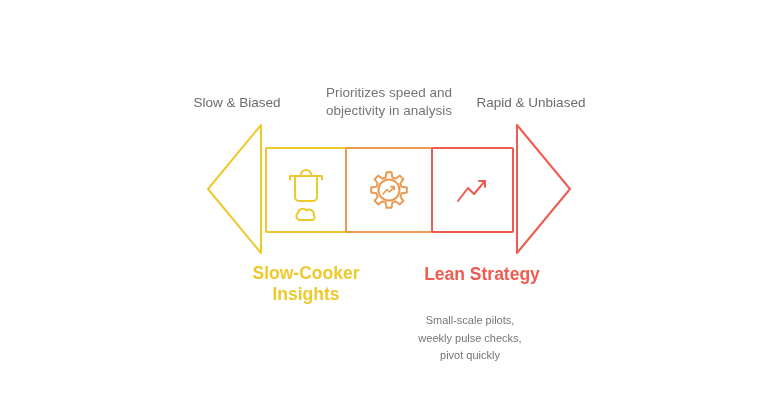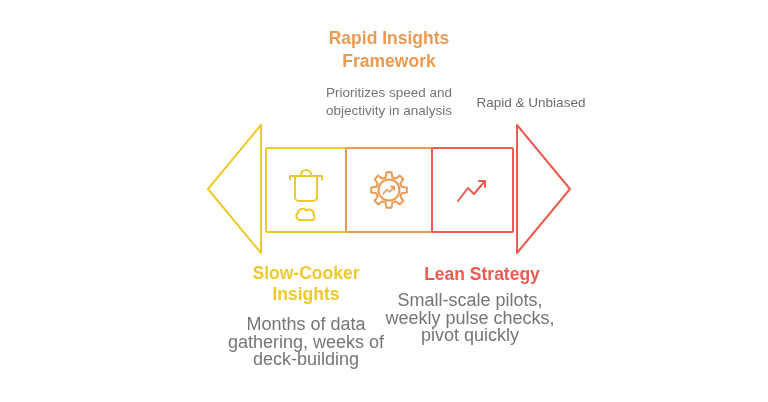--- a/index.html
+++ b/index.html
@@ -9,42 +9,41 @@
   }
   .txt{position:absolute;text-align:center;white-space:pre-line;}
   .title{left:289px;top:27px;width:200px;font-size:17.5px;line-height:23px;font-weight:600;color:var(--c-orange);}
   .subtitle{left:289px;top:84px;width:200px;font-size:13.5px;line-height:17.5px;color:var(--c-description_gray);}
   .side-label{top:95px;width:200px;font-size:13.5px;color:var(--c-label_gray);}
   .side-label.left{left:137px;}
   .side-label.right{left:431px;}
   .heading{font-size:17.5px;line-height:21px;font-weight:600;}
   .heading-slow{left:206px;top:263px;width:200px;color:var(--c-yellow);}
   .heading-lean{left:382px;top:264px;width:200px;color:var(--c-red);}
-  .desc{font-size:18px;line-height:17.5px;color:var(--c-description_gray);}
+  .desc{font-size:11px;line-height:17.5px;color:var(--c-description_gray);margin-top:20px;}
   .desc-slow{left:206px;top:316px;width:200px;}
   .desc-lean{left:370px;top:292px;width:200px;}
   .arrow-svg{position:absolute;left:200px;top:118px;}
   .shape{fill:none;stroke-width:2;stroke-linejoin:round;stroke-linecap:round;}
   .box{fill:#ffffff;}
   .stroke-yellow{stroke:var(--c-yellow);}
   .stroke-orange{stroke:var(--c-orange);}
   .stroke-red{stroke:var(--c-red);}
   .icon-stroke{fill:none;stroke-width:2;stroke-linejoin:round;stroke-linecap:round;}
   .thin{stroke-width:1.6;}
 </style>
 </head>
 <body>
 
 <div class="canvas">
 
-  <div class="txt title">Rapid Insights
-Framework</div>
   <div class="txt subtitle">Prioritizes speed and
 objectivity in analysis</div>
 
+  <div class="txt side-label left">Slow &amp; Biased</div>
   <div class="txt side-label right">Rapid &amp; Unbiased</div>
 
   <svg class="arrow-svg" width="380" height="142" viewBox="0 0 380 142" xmlns="http://www.w3.org/2000/svg">
 
     <path class="shape stroke-yellow" d="M61 7 L61 135 L8 71 Z"></path>
     <path class="shape stroke-red" d="M317 7 L317 135 L370 71 Z"></path>
 
     <rect class="shape box stroke-yellow" x="66" y="30" width="80" height="84" rx="1"></rect>
     <rect class="shape box stroke-orange" x="146" y="30" width="86" height="84" rx="1"></rect>
     <rect class="shape box stroke-red" x="232" y="30" width="81" height="84" rx="1"></rect>
@@ -69,22 +68,19 @@
       <path class="icon-stroke thin stroke-orange" d="M-6 4 L-2 -0.5 L0.5 2 L5 -3 M1.8 -3.4 H5.2 V0"></path>
     </g>
 
     <g transform="translate(272,72)">
       <path class="icon-stroke stroke-red" d="M-14 11 L-4 -2 L2 4 L13 -9 M7 -9 H13 V-3"></path>
     </g>
   </svg>
 
   <div class="txt heading heading-slow">Slow-Cooker
 Insights</div>
-  <div class="txt desc desc-slow">Months of data
-gathering, weeks of
-deck-building</div>
 
   <div class="txt heading heading-lean">Lean Strategy</div>
   <div class="txt desc desc-lean">Small-scale pilots,
 weekly pulse checks,
 pivot quickly</div>
 
 </div>
 
 </body></html>

